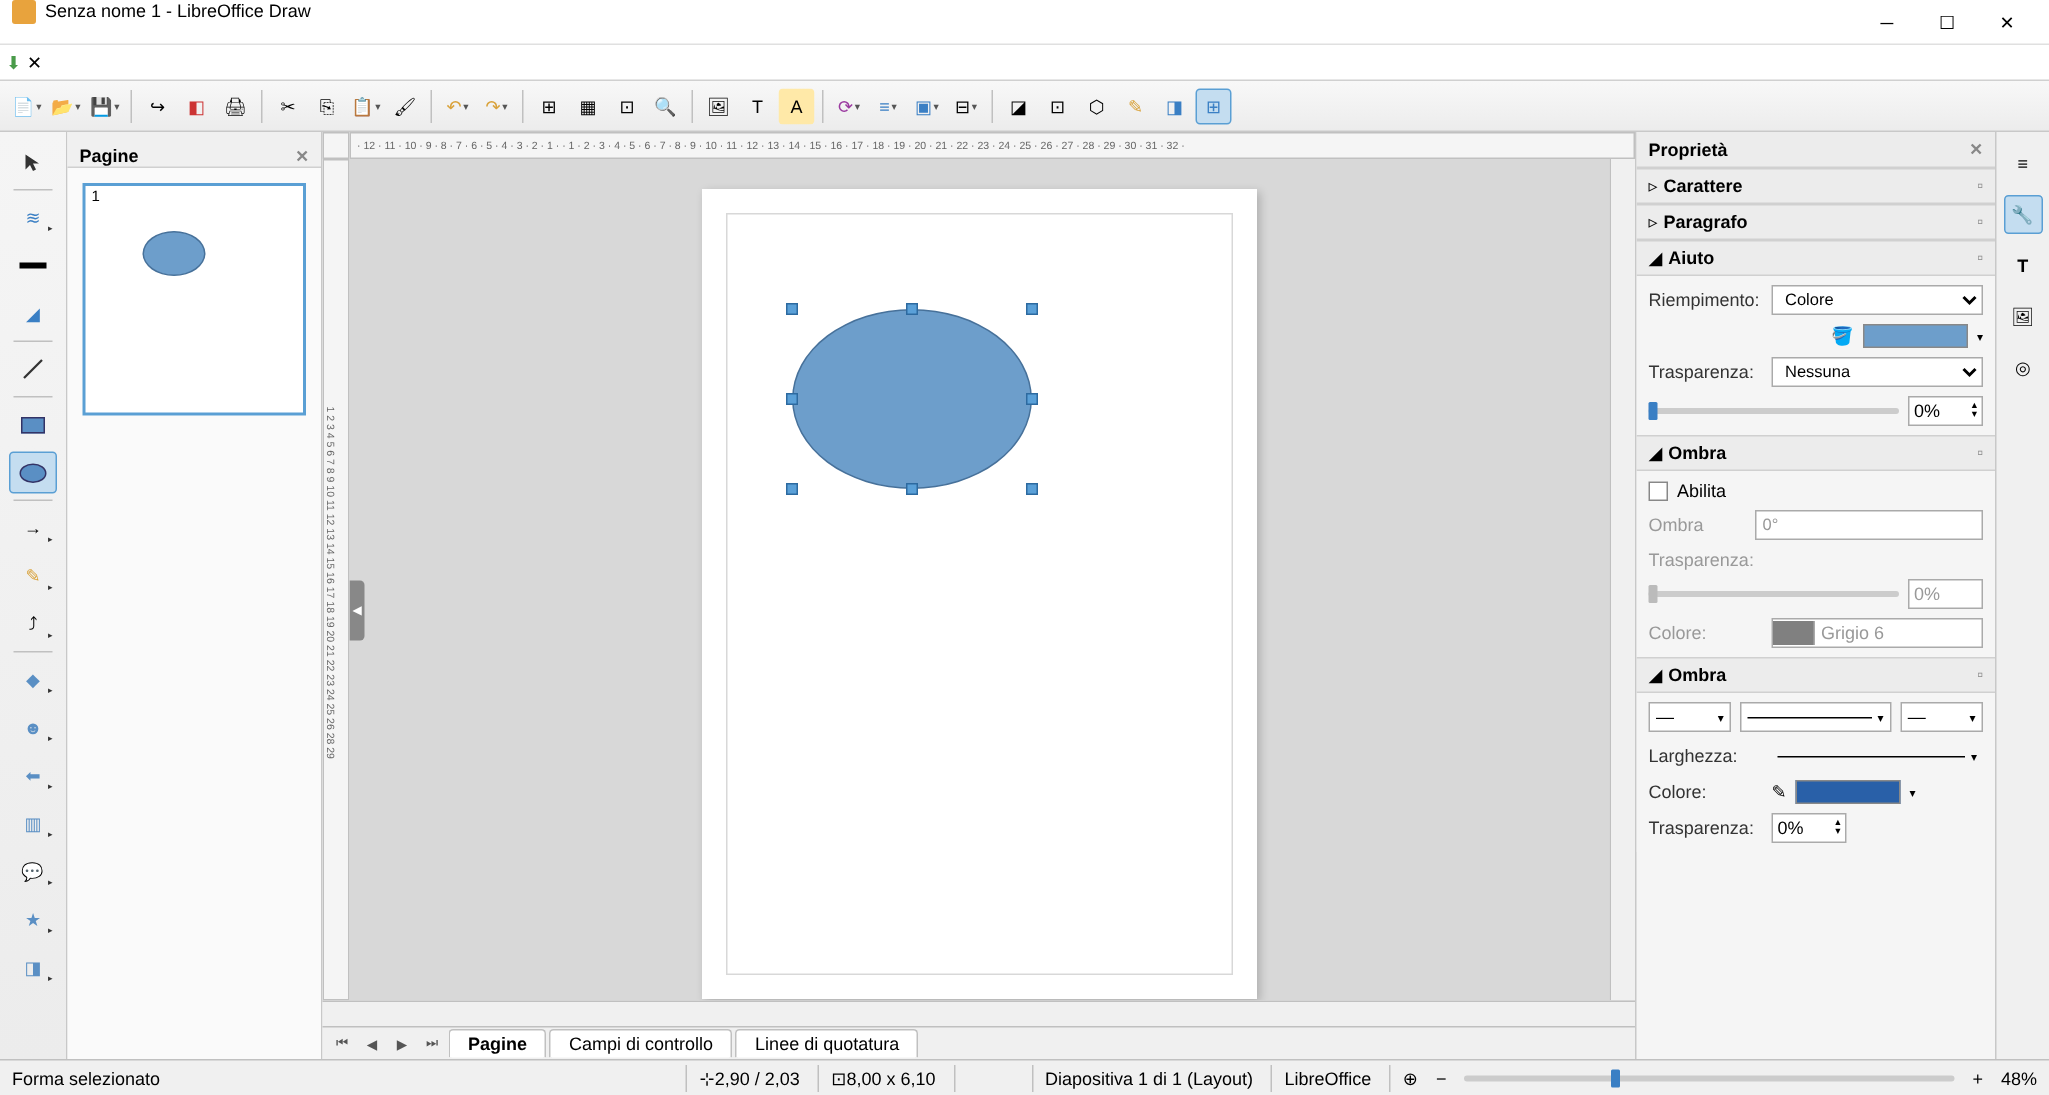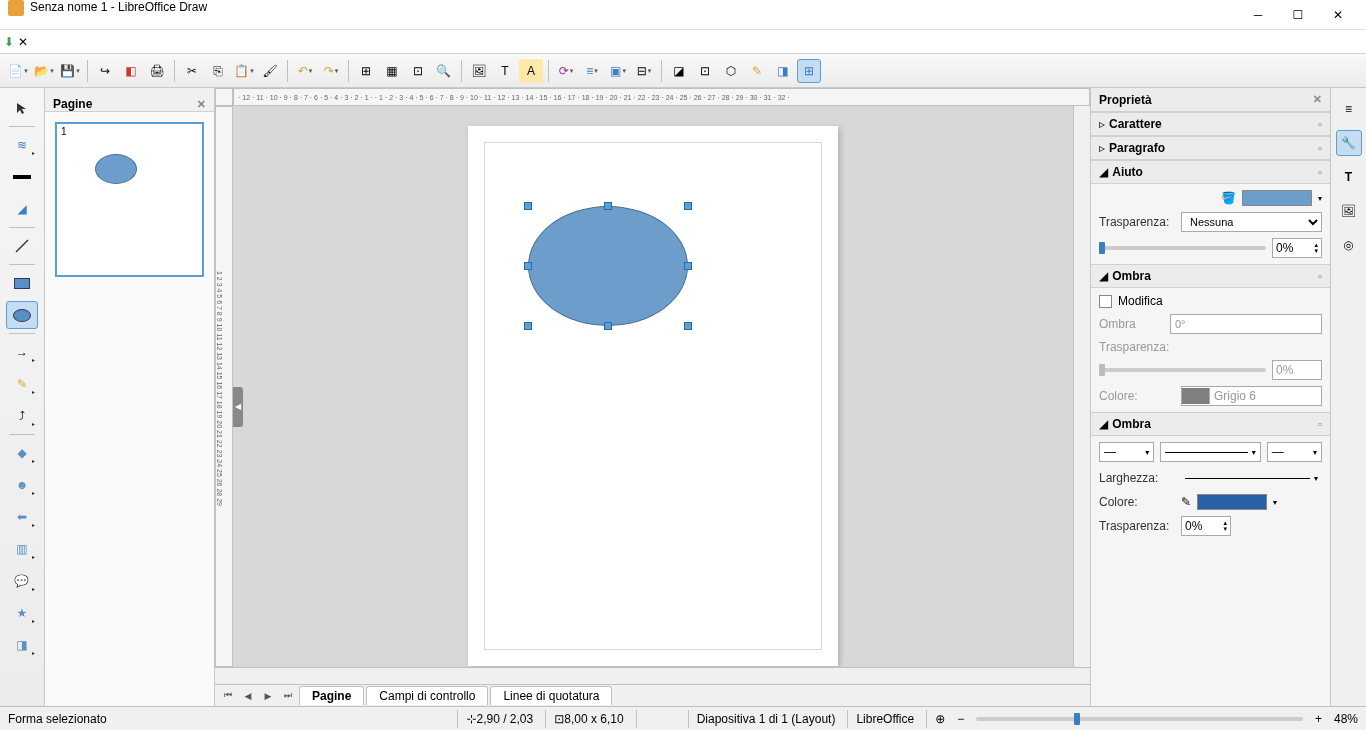--- a/index.html
+++ b/index.html
@@ -258,20 +258,24 @@
     </div>
 
     <div class="section-head">
       <div class="left-h">
           <span>◢</span>
           <b>Aiuto</b>
         </div>
       <span class="sm-icon">▫</span>
     </div>
     <div class="section-body">
+      <div class="prop-row">
+        <label>Riempimento:</label>
+        <select><option>Colore</option></select>
+      </div>
       <div class="prop-row" style="justify-content:flex-end;">
         <span>🪣</span>
         <span class="color-swatch" style="background:#6d9ecb;"></span>
         <span style="font-size:8px;">▾</span>
       </div>
       <div class="prop-row">
         <label>Trasparenza:</label>
         <select><option>Nessuna</option></select>
       </div>
       <div class="prop-row">
@@ -288,21 +292,21 @@
     <div class="section-head">
       <div class="left-h">
           <span>◢</span>
           <b>Ombra</b>
         </div>
       <span class="sm-icon">▫</span>
     </div>
     <div class="section-body">
       <div class="prop-row">
         <span class="chk"></span>
-        <span>Modifica</span>
+        <span>Abilita</span>
       </div>
       <div class="prop-row disabled">
         <label>Ombra</label>
         <input type="text" disabled="" value="0°" style="">
       </div>
       <div class="prop-row disabled">
         <label style="width:100%;">Trasparenza:</label>
       </div>
       <div class="prop-row disabled">
         <div class="slider">

